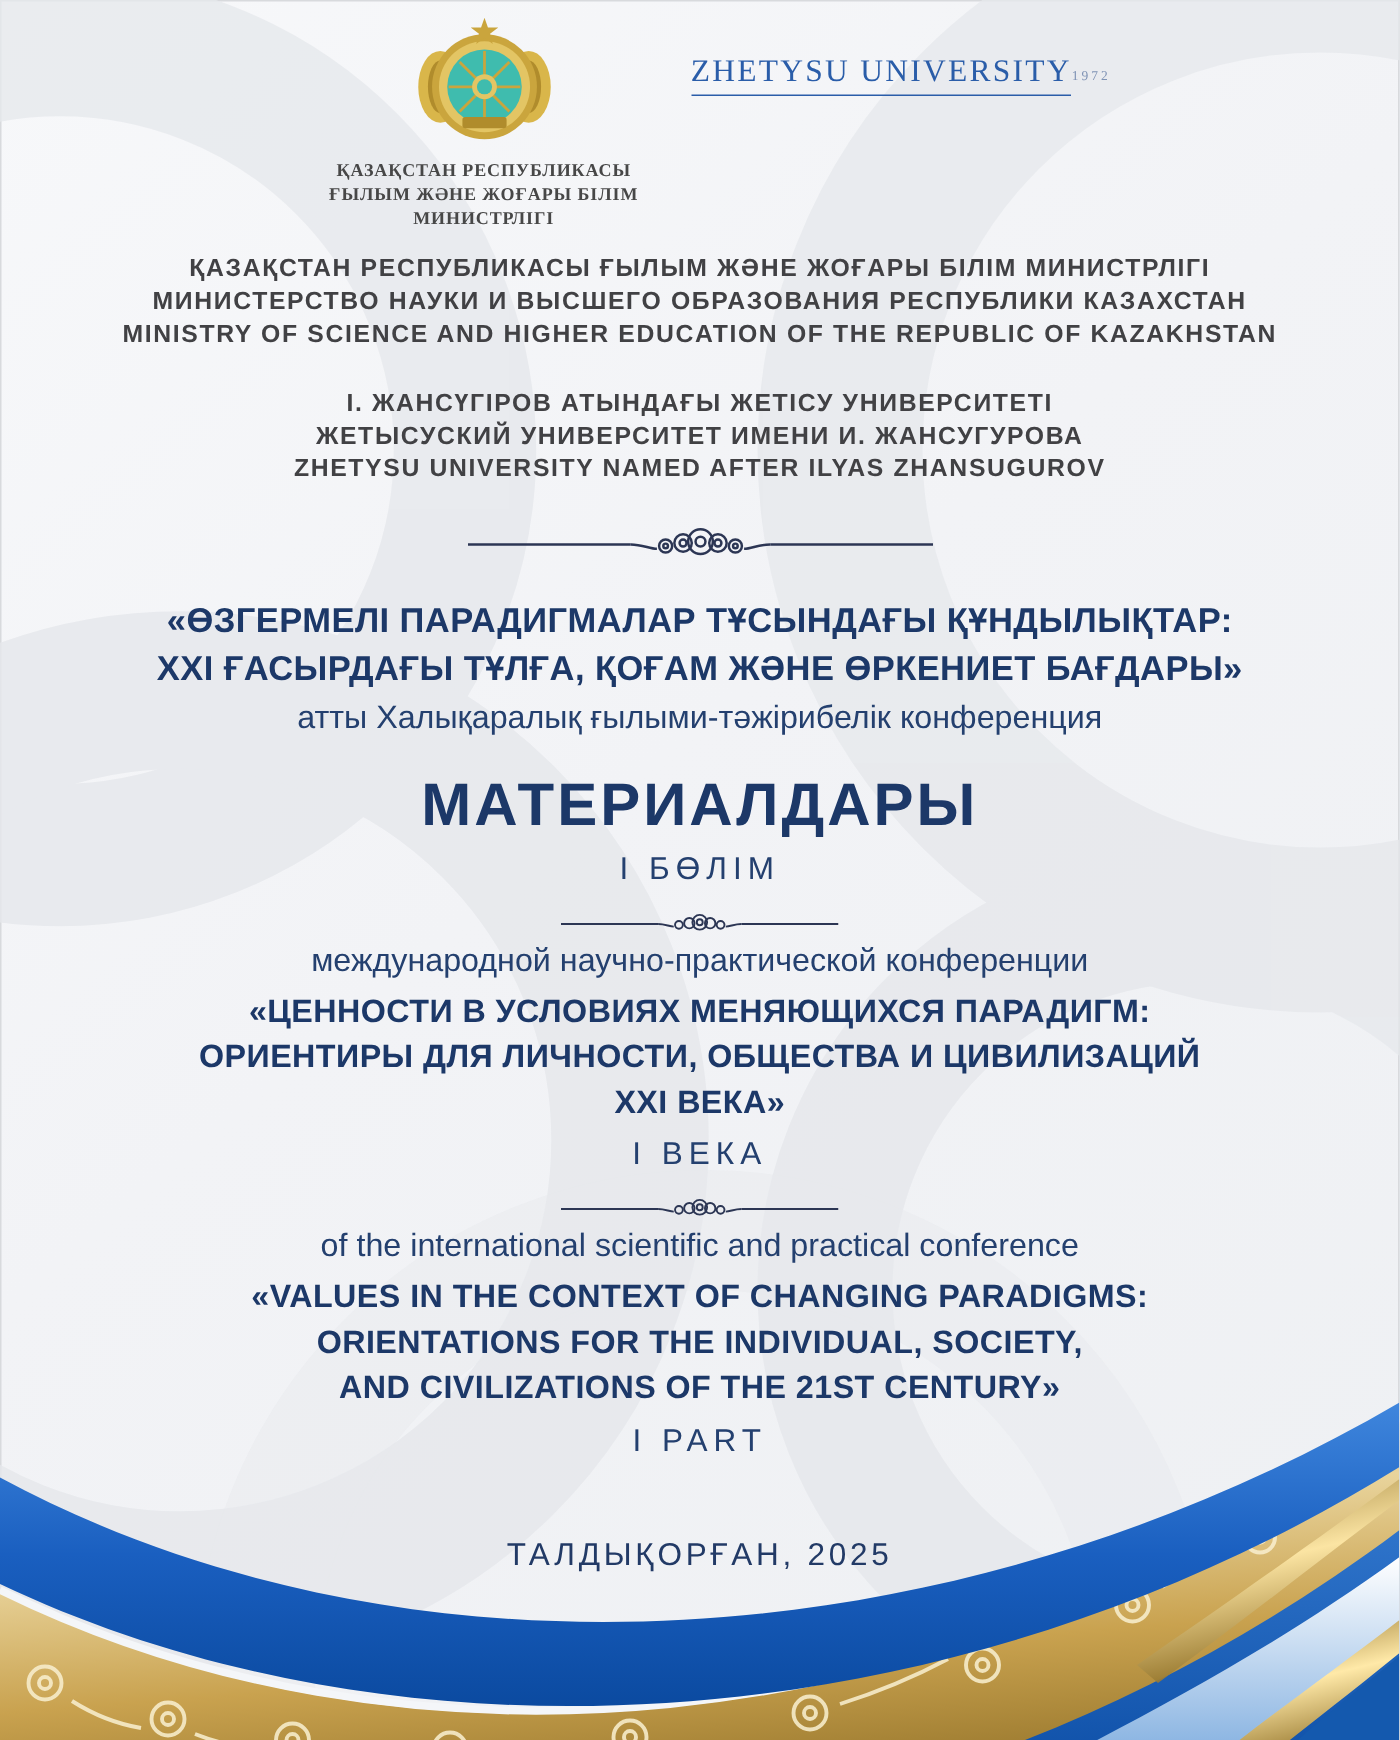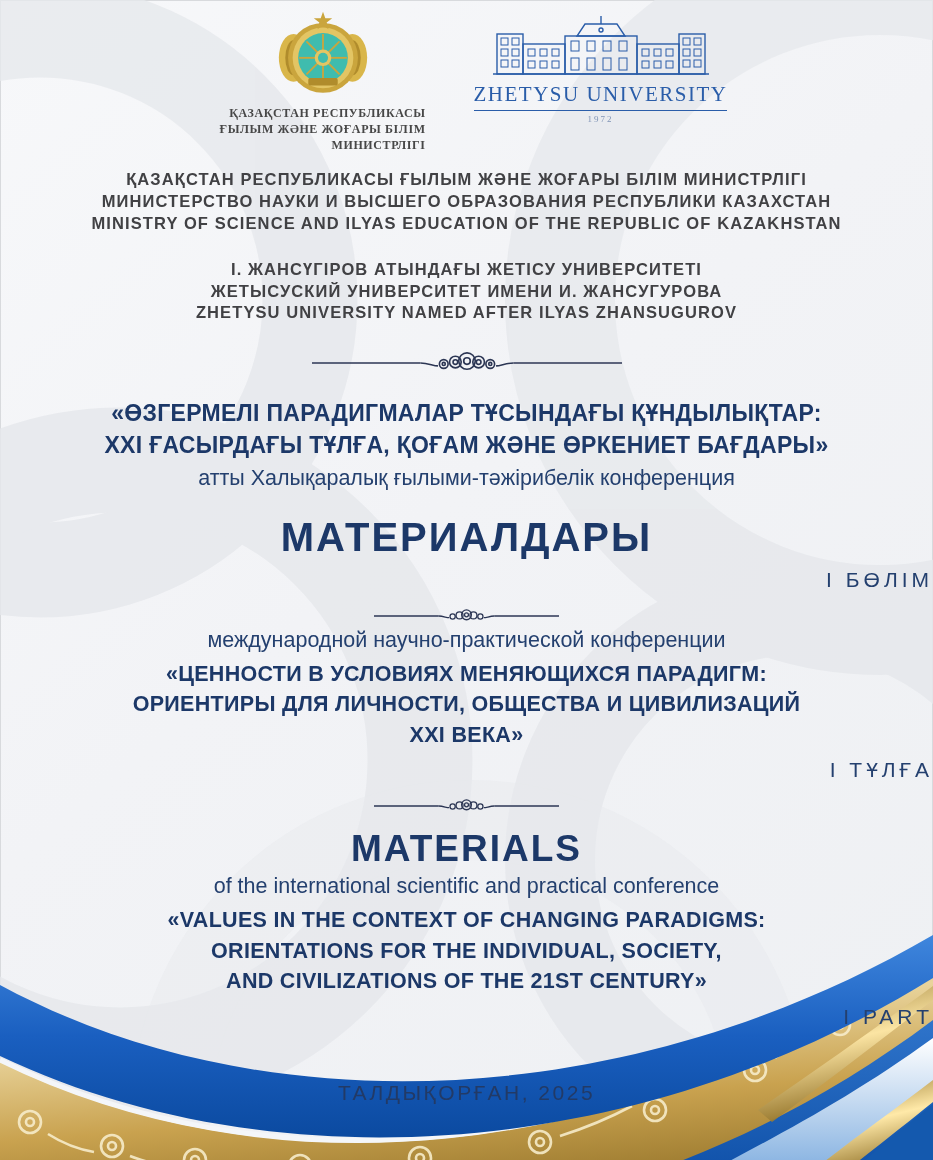--- a/index.html
+++ b/index.html
@@ -9,43 +9,43 @@
     position:relative; width:933px; height:1160px; overflow:hidden;
     background:linear-gradient(140deg,#f7f8fa 0%, #f2f3f6 45%, #eef0f3 100%);
     box-shadow:inset 0 0 0 1px #d8dadd;
   }
   .watermark { position:absolute; inset:0; z-index:0; pointer-events:none; }
   .bottom-art { position:absolute; left:0; right:0; bottom:0; height:270px; z-index:1; pointer-events:none; }
   .content { position:relative; z-index:2; text-align:center; }
 
   
   .logos { display:flex; justify-content:center; align-items:flex-start; gap:58px; padding-top:10px; }
-  .emblem-block { width:210px; display:flex; flex-direction:column; align-items:center;text-align:right; }
+  .emblem-block { width:210px; display:flex; flex-direction:column; align-items:center; }
   .emblem-caption {
     margin-top:4px; font-family:"Liberation Serif", serif; font-size:12px; line-height:1.32;
     color:#474747; letter-spacing:0.6px; font-weight:600;
   }
-  .uni-logo-block { width:230px; display:flex; flex-direction:column; align-items:center; padding-top:6px; }
+  .uni-logo-block { width:230px; display:flex; flex-direction:row; align-items:center; padding-top:6px;justify-content:center; }
   .uni-name {
     margin-top:2px; font-family:"Liberation Serif", serif; font-size:21px; letter-spacing:1.5px;
     color:#2a5da9; white-space:nowrap; border-bottom:1.5px solid #2a5da9; padding-bottom:3px;
   }
   .uni-year { margin-top:3px; font-family:"Liberation Serif", serif; font-size:9px; letter-spacing:2px; color:#7f93b5; }
 
   
   .ministry { margin-top:16px; font-size:16.5px; font-weight:600; letter-spacing:1.1px; line-height:1.32; color:#414144; }
   .university-lines { margin-top:24px; font-size:16.5px; font-weight:600; letter-spacing:1.1px; line-height:1.32; color:#414144; }
 
   .divider { margin:26px auto 0; display:block; }
   .divider.small { margin:16px auto 0; }
 
   .kz-title { margin-top:22px; font-size:23px; font-weight:bold; line-height:1.38; color:#1c3868; letter-spacing:0.3px; }
   .sub-line { margin-top:4px; font-size:21.5px; font-weight:400; color:#24406f; }
   .big-heading { margin-top:24px; font-size:40px; font-weight:bold; color:#1c3868; letter-spacing:2px; }
-  .part-label { margin-top:8px; font-size:21px; font-weight:400; color:#24406f; letter-spacing:4px;text-align:right; }
+  .part-label { margin-top:8px; font-size:21px; font-weight:400; color:#24406f; letter-spacing:4px; }
   .block-title { margin-top:6px; font-size:21.5px; font-weight:bold; line-height:1.42; color:#1c3868; letter-spacing:0.3px; }
   .footer-line { margin-top:52px; font-size:21px; color:#223a66; letter-spacing:2.5px; font-weight:400; }
 </style>
 </head>
 <body>
 
 <div class="page">
 
   <svg class="watermark" width="933" height="1160" viewBox="0 0 933 1160">
     <g fill="none" stroke="#e6e8ec" opacity="0.8">
@@ -209,21 +209,21 @@
           </g>
         </svg>
         <div class="uni-name">ZHETYSU UNIVERSITY</div>
         <div class="uni-year">1972</div>
       </div>
     </div>
 
     <div class="ministry">
       <div>ҚАЗАҚСТАН РЕСПУБЛИКАСЫ ҒЫЛЫМ ЖӘНЕ ЖОҒАРЫ БІЛІМ МИНИСТРЛІГІ</div>
       <div>МИНИСТЕРСТВО НАУКИ И ВЫСШЕГО ОБРАЗОВАНИЯ РЕСПУБЛИКИ КАЗАХСТАН</div>
-      <div>MINISTRY OF SCIENCE AND ILYAS EDUCATION OF THE REPUBLIC OF KAZAKHSTAN</div>
+      <div>MINISTRY OF SCIENCE AND HIGHER EDUCATION OF THE REPUBLIC OF KAZAKHSTAN</div>
     </div>
 
     <div class="university-lines">
       <div>І. ЖАНСҮГІРОВ АТЫНДАҒЫ ЖЕТІСУ УНИВЕРСИТЕТІ</div>
       <div>ЖЕТЫСУСКИЙ УНИВЕРСИТЕТ ИМЕНИ И. ЖАНСУГУРОВА</div>
       <div>ZHETYSU UNIVERSITY NAMED AFTER ILYAS ZHANSUGUROV</div>
     </div>
 
     <svg class="divider" width="310" height="26" viewBox="0 0 320 26">
       <g stroke="#2c3654" stroke-width="1.7" fill="none">
@@ -264,37 +264,36 @@
           <circle cx="184" cy="14" r="4.5"></circle>
       </g>
     </svg>
 
     <div class="sub-line">международной научно-практической конференции</div>
     <div class="block-title">
       <div>«ЦЕННОСТИ В УСЛОВИЯХ МЕНЯЮЩИХСЯ ПАРАДИГМ:</div>
       <div>ОРИЕНТИРЫ ДЛЯ ЛИЧНОСТИ, ОБЩЕСТВА И ЦИВИЛИЗАЦИЙ</div>
       <div>ХХІ ВЕКА»</div>
     </div>
-    <div class="part-label">І ТҰЛҒА</div>
+    <div class="part-label">І ВЕКА</div>
 
     <svg class="divider small" width="185" height="16" viewBox="0 0 320 26">
       <g stroke="#2c3654" stroke-width="2.2" fill="none">
         <line x1="0" y1="13" x2="112" y2="13"></line>
           <line x1="208" y1="13" x2="320" y2="13"></line>
         <path d="M112,13 C120,13 125,16 130,16 M190,16 C195,16 200,13 208,13"></path>
         <circle cx="136" cy="14" r="4.5"></circle>
           <circle cx="148" cy="12" r="6"></circle>
         <circle cx="160" cy="11" r="8.5"></circle>
           <circle cx="160" cy="11" r="3.4"></circle>
         <circle cx="172" cy="12" r="6"></circle>
           <circle cx="184" cy="14" r="4.5"></circle>
       </g>
     </svg>
 
-    <div class="big-heading" style="margin-top:14px; font-size:37px">MATERIALS</div>
     <div class="sub-line">of the international scientific and practical conference</div>
     <div class="block-title">
       <div>«VALUES IN THE CONTEXT OF CHANGING PARADIGMS:</div>
       <div>ORIENTATIONS FOR THE INDIVIDUAL, SOCIETY,</div>
       <div>AND CIVILIZATIONS OF THE 21ST CENTURY»</div>
     </div>
     <div class="part-label">I PART</div>
 
     <div class="footer-line">ТАЛДЫҚОРҒАН, 2025</div>
 

